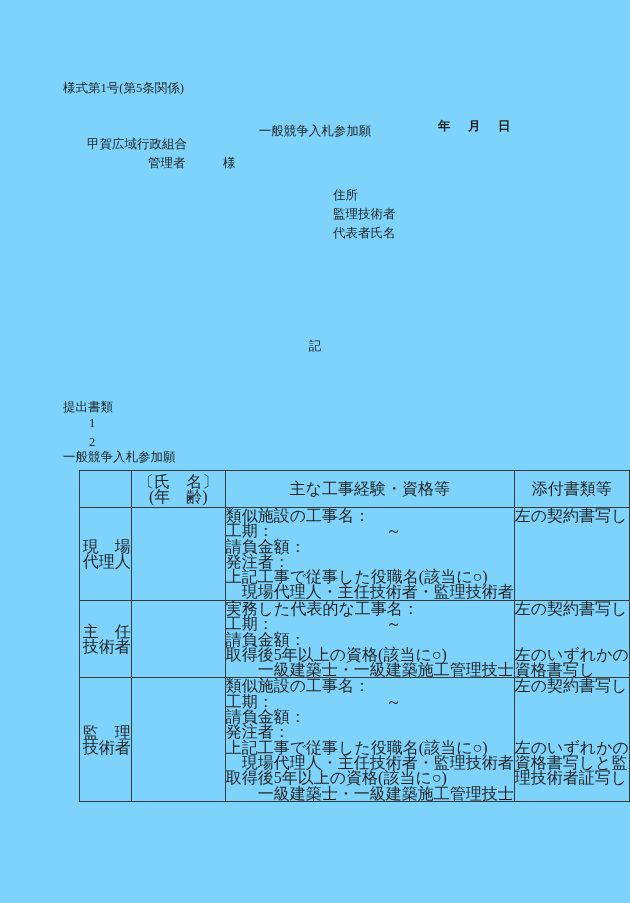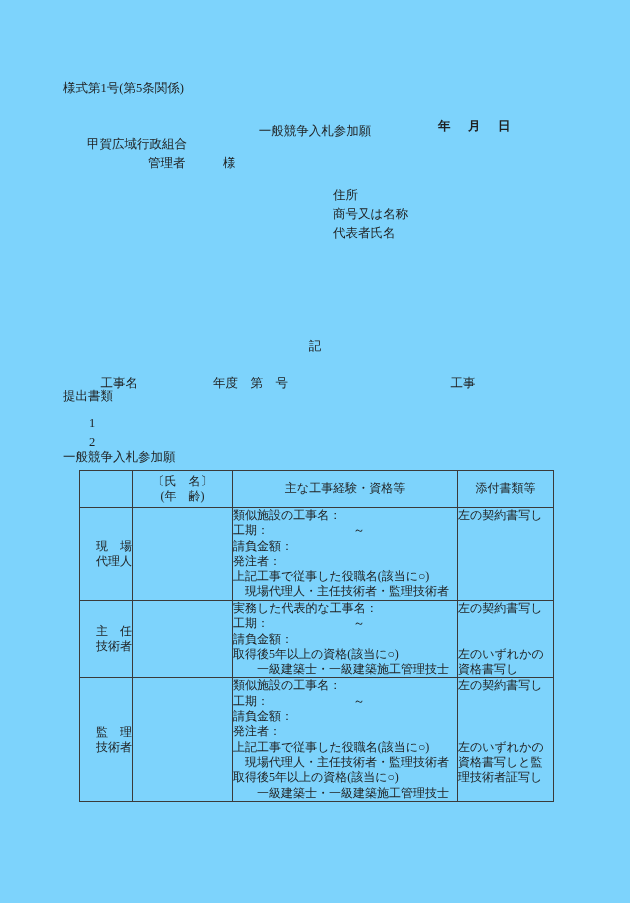--- a/index.html
+++ b/index.html
@@ -20,31 +20,31 @@
   }
   .form-number   { left: 63px;  top: 79px; }
   .title         { left: 0;     top: 98px;  width: 630px; text-align: center; margin-top: 24px; }
   .date-line     { left: 438px; top: 117px; letter-spacing: 2.5px; font-weight: bold; }
   .addressee-org { left: 87px;  top: 135px; }
   .addressee-person { left: 100px; top: 154px; margin-left: 48px; }
   .applicant-block  { left: 333px; top: 186px; line-height: 19px; }
   .body-par      { left: 63px;  top: 262px; }
   .ki            { left: 0;     top: 337px; width: 630px; text-align: center; }
   .project-line  { left: 63px;  top: 374px; }
-  .docs-label    { left: 63px;  top: 387px; }
+  .docs-label    { left: 63px;  top: 398px; }
   .docs-items    { left: 89px;  top: 414px; line-height: 19px; }
   .engineers-label { left: 63px; top: 448px; }
 
   table.eng {
     position: absolute;
     left: 79px;
     top: 470px;
     border-collapse: collapse;
     table-layout: fixed;
-    font-size: 12px;
+    font-size: 16px;
     line-height: 15.3px;
   }
   table.eng th, table.eng td {
     border: 1px solid #3a3a3a;
     padding: 0;
     white-space: pre;
     font-weight: normal;
     overflow: hidden;
   }
   table.eng thead th {
@@ -64,24 +64,23 @@
 <body>
 
 <div class="page">
 
   <div class="abs form-number">様式第1号(第5条関係)</div>
   <div class="abs title">一般競争入札参加願</div>
   <div class="abs date-line">年　月　日</div>
   <div class="abs addressee-org">甲賀広域行政組合</div>
   <div class="abs addressee-person">管理者　　　様</div>
   <div class="abs applicant-block">住所
-商号又は名称
+監理技術者
 代表者氏名</div>
   <div class="abs ki">記</div>
-  <div class="abs project-line">　　　工事名　　　　　　年度　第　号　　　　　　　　　　　　　工事</div>
   <div class="abs docs-label">提出書類</div>
   <div class="abs docs-items">1
 2</div>
   <div class="abs engineers-label">一般競争入札参加願</div>
 
   <table class="eng">
     <colgroup>
       <col style="width:53px">
       <col style="width:100px">
       <col style="width:225px">

